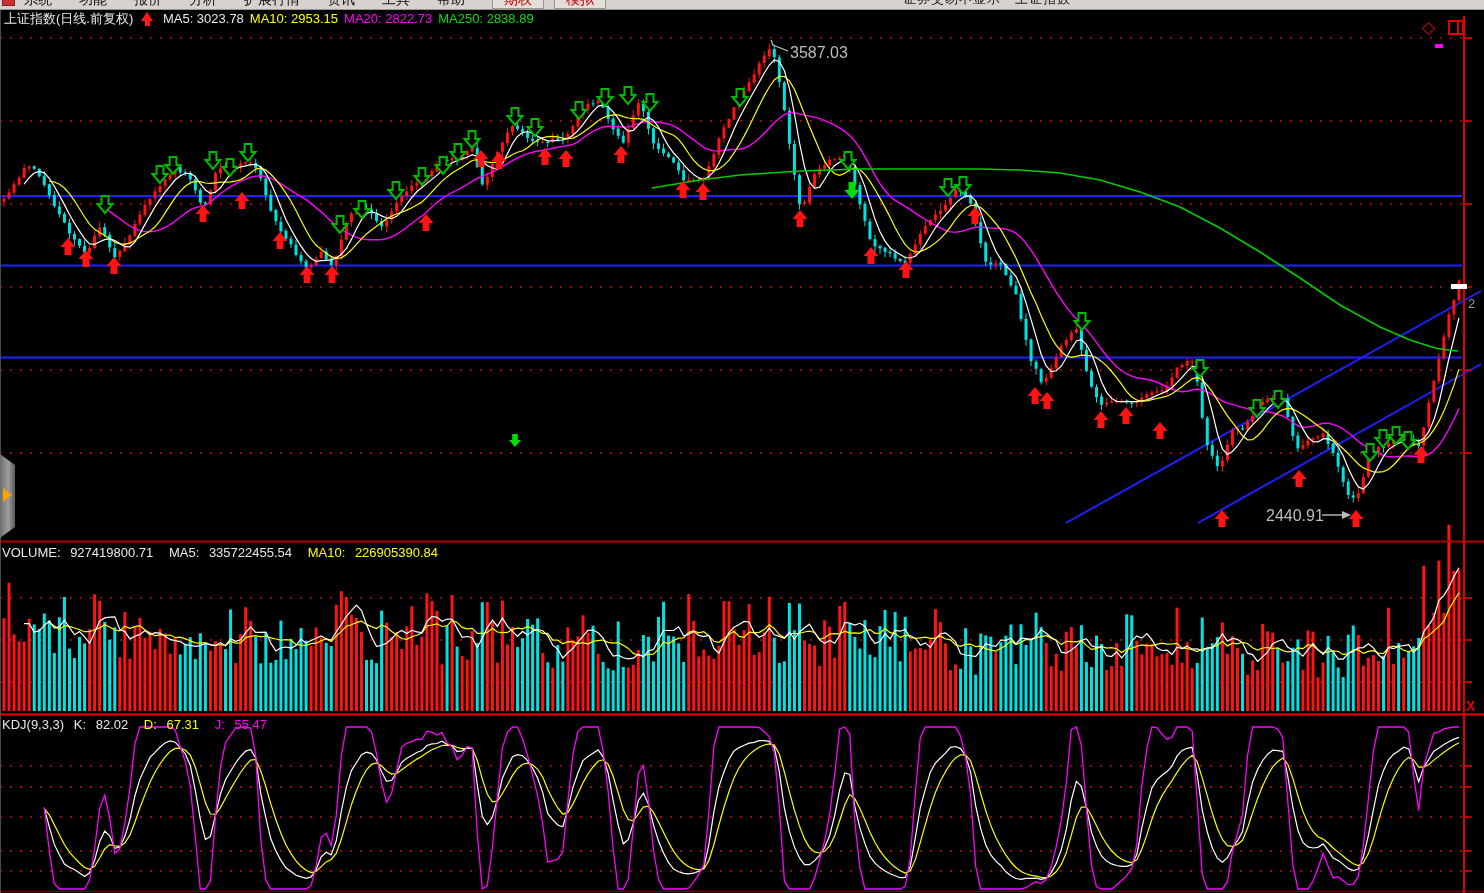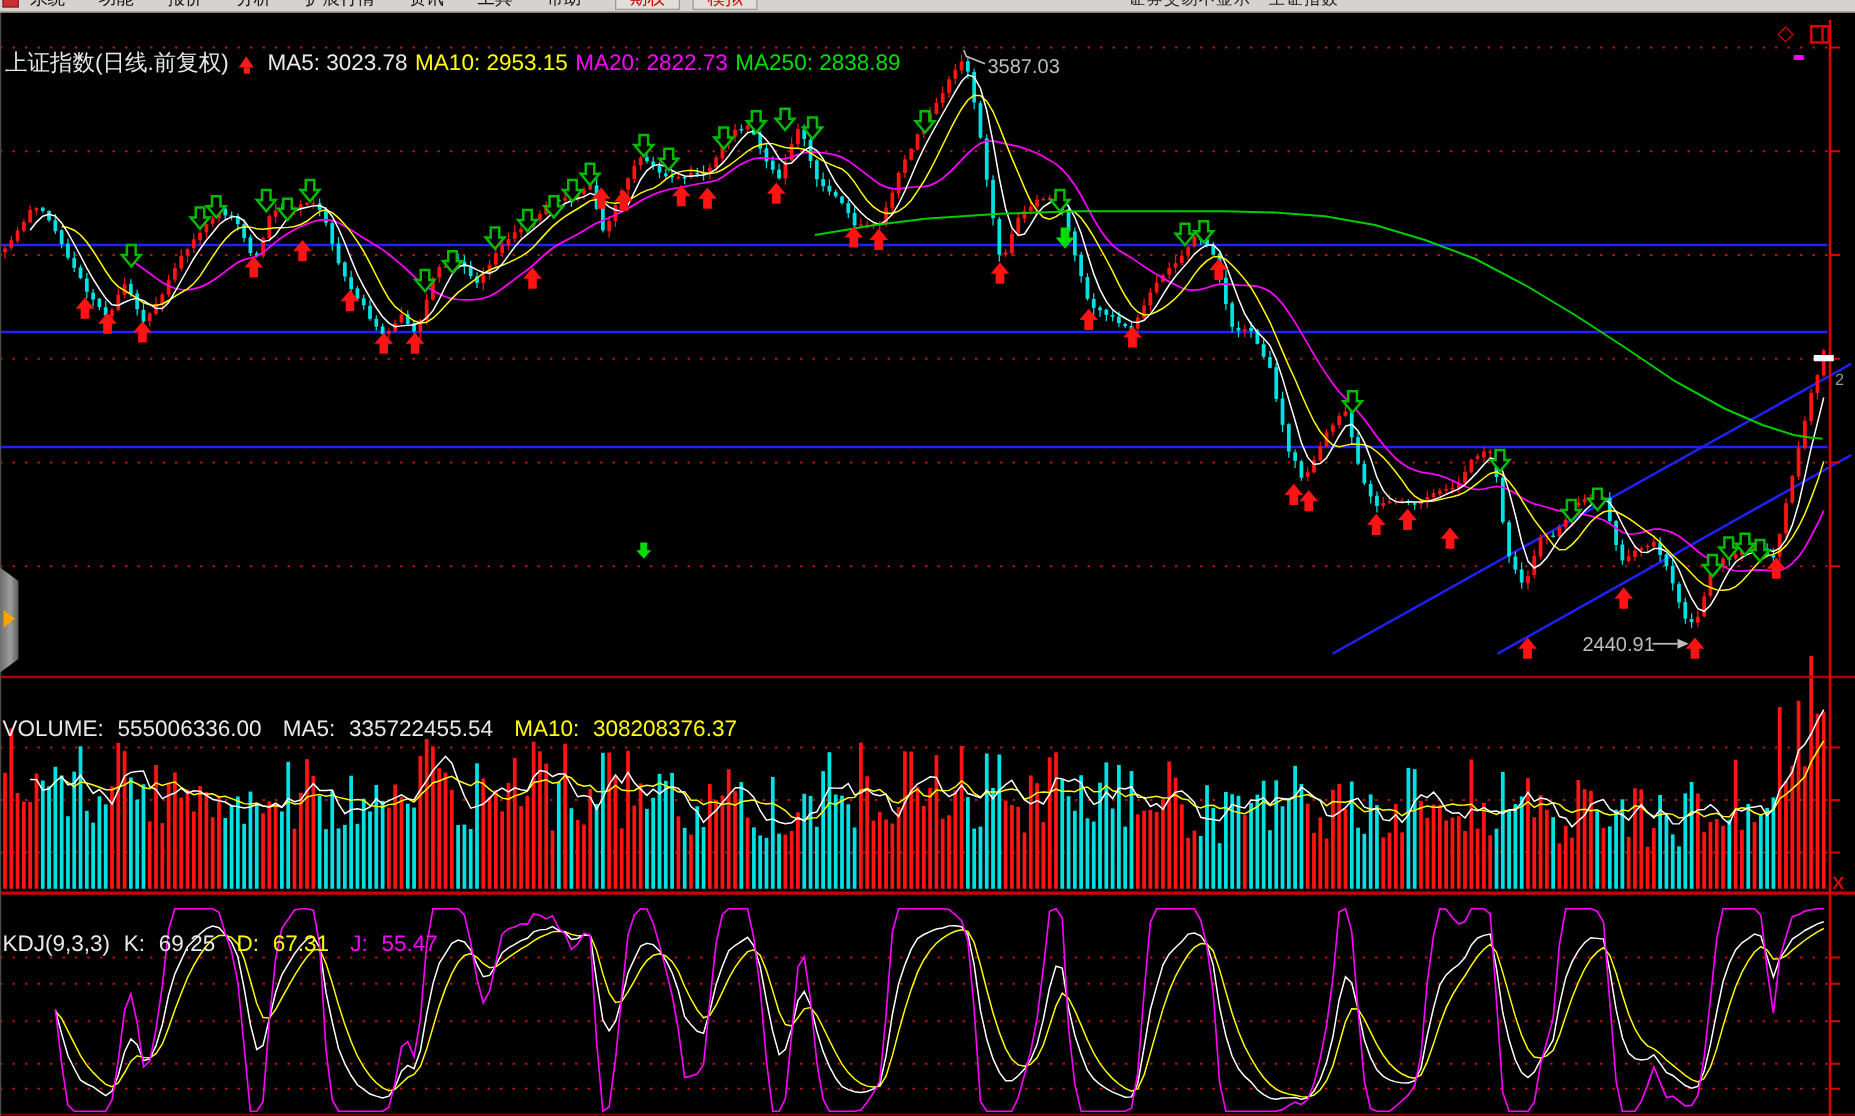--- a/index.html
+++ b/index.html
@@ -12,21 +12,21 @@
   .menubar-inner{position:relative;height:20px;margin-top:-11px;display:flex;align-items:center;}
   .app-icon{display:inline-block;width:11px;height:12px;background:#c83232;border:1px solid #802020;
     margin:0 9px 0 2px;flex:0 0 auto;}
   .m-item{font-size:14px;color:#101010;margin-right:27px;white-space:nowrap;}
   .m-red{color:#cc0000;border:1px solid #9a9790;background:#e2dfda;padding:1px 11px;margin-right:10px;}
   .menu-title{position:absolute;left:903px;top:0;height:20px;line-height:20px;font-size:13px;color:#222;
     white-space:nowrap;letter-spacing:1px;}
 
   
   #chart-svg{position:absolute;top:0;left:0;z-index:5;}
-  .hdr{position:absolute;z-index:10;font-size:18px;white-space:nowrap;letter-spacing:0;margin-top:28px;}
+  .hdr{position:absolute;z-index:10;font-size:13px;white-space:nowrap;letter-spacing:0;}
   .hdr span{margin-right:6px;}
   .w{color:#e8e8e8;} .y{color:#ffff00;} .m{color:#ff00ff;} .g{color:#00e000;}
   .main-hdr{top:10px;left:4px;}
   .vol-hdr{top:545px;left:2px;}
   .kdj-hdr{top:717px;left:2px;}
   .up-glyph{display:inline-block;width:0;height:0;border-left:6px solid transparent;
     border-right:6px solid transparent;border-bottom:9px solid #ff1a1a;position:relative;top:-2px;margin:0 2px;}
   .up-glyph:after{content:"";position:absolute;left:-2.5px;top:9px;width:5px;height:5px;background:#ff1a1a;}
 
   
@@ -1065,31 +1065,31 @@
     </div>
   </div>
 
   <div class="hdr main-hdr">
     <span class="w">上证指数(日线.前复权)</span><span class="up-glyph"></span>
     <span id="ma-labels"><span class="w">MA5: 3023.78</span><span class="y">MA10: 2953.15</span><span class="m">MA20: 2822.73</span><span class="g">MA250: 2838.89</span></span>
   </div>
 
   <div class="hdr vol-hdr">
     <span class="w"><span>VOLUME:</span>
-      <span>555006336.00</span></span>
+      <span>927419800.71</span></span>
     <span class="w"><span>MA5:</span>
       <span>335722455.54</span></span>
     <span class="y"><span>MA10:</span>
-      <span>308208376.37</span></span>
+      <span>226905390.84</span></span>
   </div>
 
   <div class="hdr kdj-hdr">
     <span class="w">KDJ(9,3,3)</span>
     <span class="w"><span>K:</span>
-      <span>69.25</span></span>
+      <span>82.02</span></span>
     <span class="y"><span>D:</span>
       <span>67.31</span></span>
     <span class="m"><span>J:</span>
       <span>55.47</span></span>
   </div>
 
   <div class="left-tab">
     <span class="tab-arrow"></span>
   </div>
   <div class="diamond-ic">◇</div>

